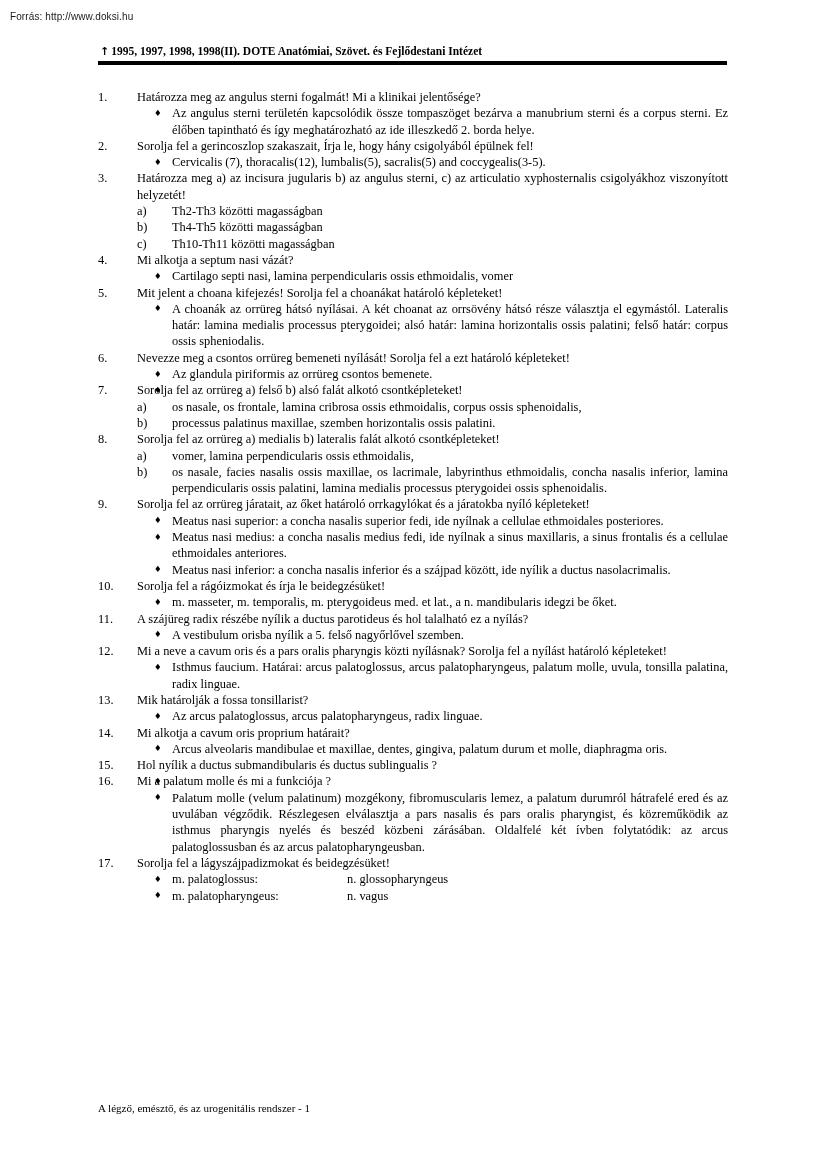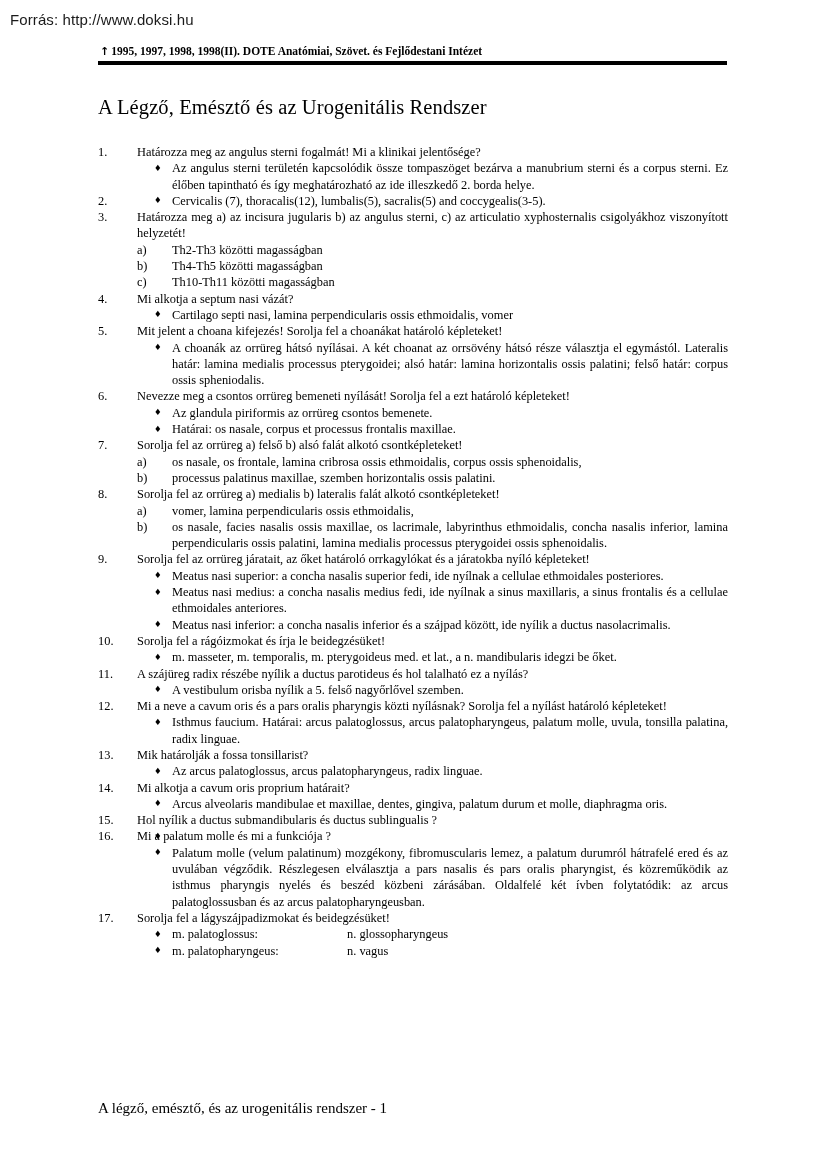--- a/index.html
+++ b/index.html
@@ -16,21 +16,21 @@
     color: #000000;
     overflow: hidden;
   }
 
   
   .source-line {
     position: absolute;
     top: 11px;
     left: 10px;
     font-family: "Liberation Sans", "DejaVu Sans", sans-serif;
-    font-size: 15px;
+    font-size: 10px;
     color: #1a1a1a;
     letter-spacing: 0.1px;
     white-space: nowrap;
   }
 
   
   .page {
     position: absolute;
     top: 0;
     left: 0;
@@ -161,51 +161,51 @@
   }
   .pair-right {
     display: inline-block;
   }
 
   
   .doc-footer {
     position: absolute;
     left: 98px;
     top: 1100px;
-    font-size: 15px;
+    font-size: 11px;
     line-height: 16px;
     white-space: nowrap;
   }
 </style>
 </head>
 <body>
 
 <div class="source-line">Forrás: http://www.doksi.hu</div>
 
 <div class="page">
 
   <div class="content">
 
     <div class="doc-header">
       <span class="uparrow">↑</span><span>1995, 1997, 1998, 1998(II). DOTE Anatómiai, Szövet. és Fejlődestani Intézet</span>
     </div>
     <div class="header-rule"></div>
 
-    <div class="doc-title">A Légző, Emésztő és az Urogenitális Rendszer</div>
 
     <div class="qa-list" id="qa-list">
         <div class="qa-item">
           <span class="qa-num">1.</span>
           <div class="qa-question nojust">Határozza meg az angulus sterni fogalmát! Mi a klinikai jelentősége?</div>
           <div class="sub-list">
             <div class="sub-bullet"><span class="bullet-mark">♦</span><span>Az angulus sterni területén kapcsolódik össze tompaszöget bezárva a manubrium sterni és a corpus sterni. Ez élőben tapintható és így meghatározható az ide illeszkedő 2. borda helye.</span></div>
           </div>
         </div>
         <div class="qa-item">
           <span class="qa-num">2.</span>
+          <div class="qa-question nojust">Sorolja fel a gerincoszlop szakaszait, Írja le, hogy hány csigolyából épülnek fel!</div>
           <div class="sub-list">
             <div class="sub-bullet nojust"><span class="bullet-mark">♦</span><span>Cervicalis (7), thoracalis(12), lumbalis(5), sacralis(5) and coccygealis(3-5).</span></div>
           </div>
         </div>
         <div class="qa-item">
           <span class="qa-num">3.</span>
           <div class="qa-question">Határozza meg a) az incisura jugularis b) az angulus sterni, c) az articulatio xyphosternalis csigolyákhoz viszonyított helyzetét!</div>
           <div class="sub-list">
             <div class="sub-letter nojust"><span class="letter-mark">a)</span><span>Th2-Th3 közötti magasságban</span></div>
             <div class="sub-letter nojust"><span class="letter-mark">b)</span><span>Th4-Th5 közötti magasságban</span></div>
@@ -224,21 +224,21 @@
           <div class="qa-question nojust">Mit jelent a choana kifejezés! Sorolja fel a choanákat határoló képleteket!</div>
           <div class="sub-list">
             <div class="sub-bullet"><span class="bullet-mark">♦</span><span>A choanák az orrüreg hátsó nyílásai. A két choanat az orrsövény hátsó része választja el egymástól. Lateralis határ: lamina medialis processus pterygoidei; alsó határ: lamina horizontalis ossis palatini; felső határ: corpus ossis spheniodalis.</span></div>
           </div>
         </div>
         <div class="qa-item">
           <span class="qa-num">6.</span>
           <div class="qa-question nojust">Nevezze meg a csontos orrüreg bemeneti nyílását! Sorolja fel a ezt határoló képleteket!</div>
           <div class="sub-list">
             <div class="sub-bullet nojust"><span class="bullet-mark">♦</span><span>Az glandula piriformis az orrüreg csontos bemenete.</span></div>
-            <div class="sub-bullet nojust"><span class="bullet-mark">♦</span><span>Határai: os nasale, corpus et processus frontalis maxillae.</span></div>
+            <div class="sub-bullet nojust"><span class="bullet-mark">♦</span></div>
           </div>
         </div>
         <div class="qa-item">
           <span class="qa-num">7.</span>
           <div class="qa-question nojust">Sorolja fel az orrüreg a) felső b) alsó falát alkotó csontképleteket!</div>
           <div class="sub-list">
             <div class="sub-letter nojust"><span class="letter-mark">a)</span><span>os nasale, os frontale, lamina cribrosa ossis ethmoidalis, corpus ossis sphenoidalis,</span></div>
             <div class="sub-letter nojust"><span class="letter-mark">b)</span><span>processus palatinus maxillae, szemben horizontalis ossis palatini.</span></div>
           </div>
         </div>

